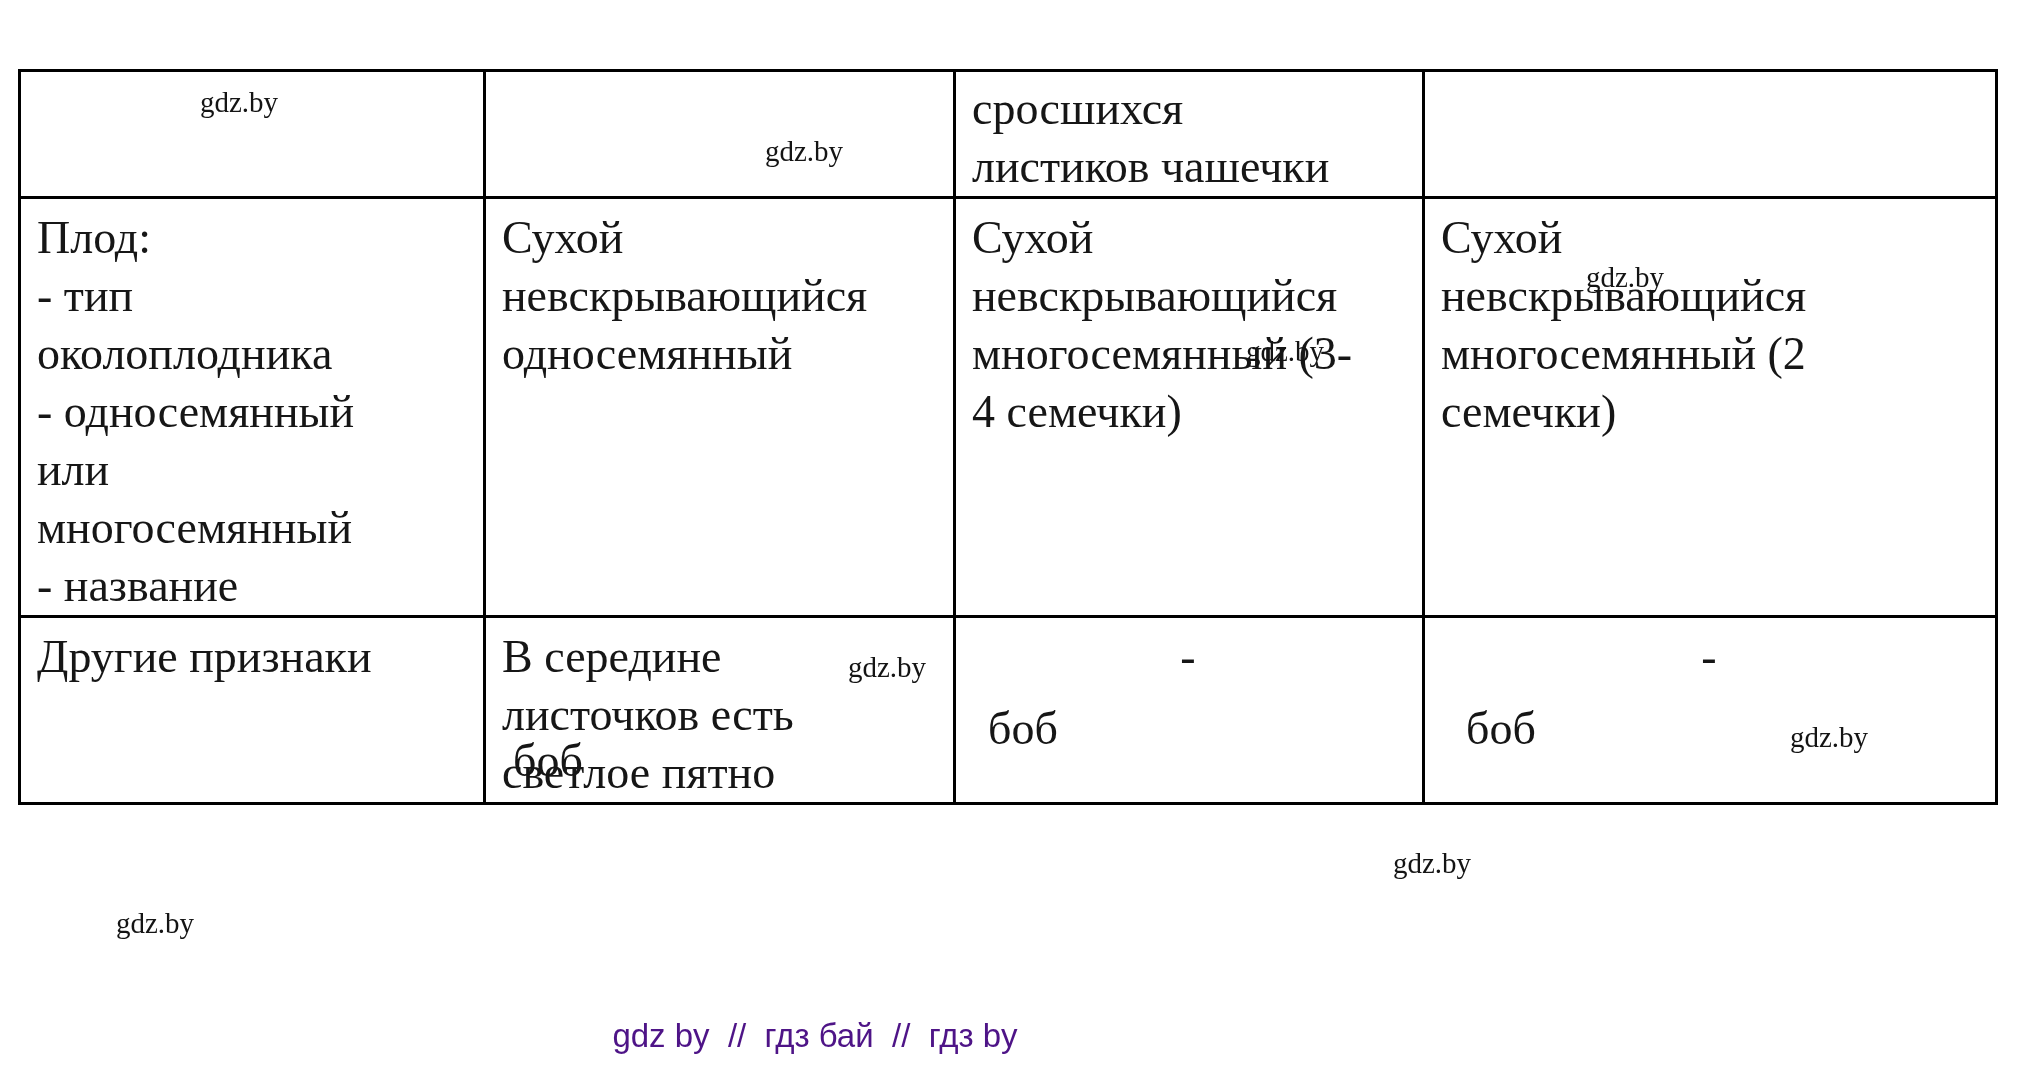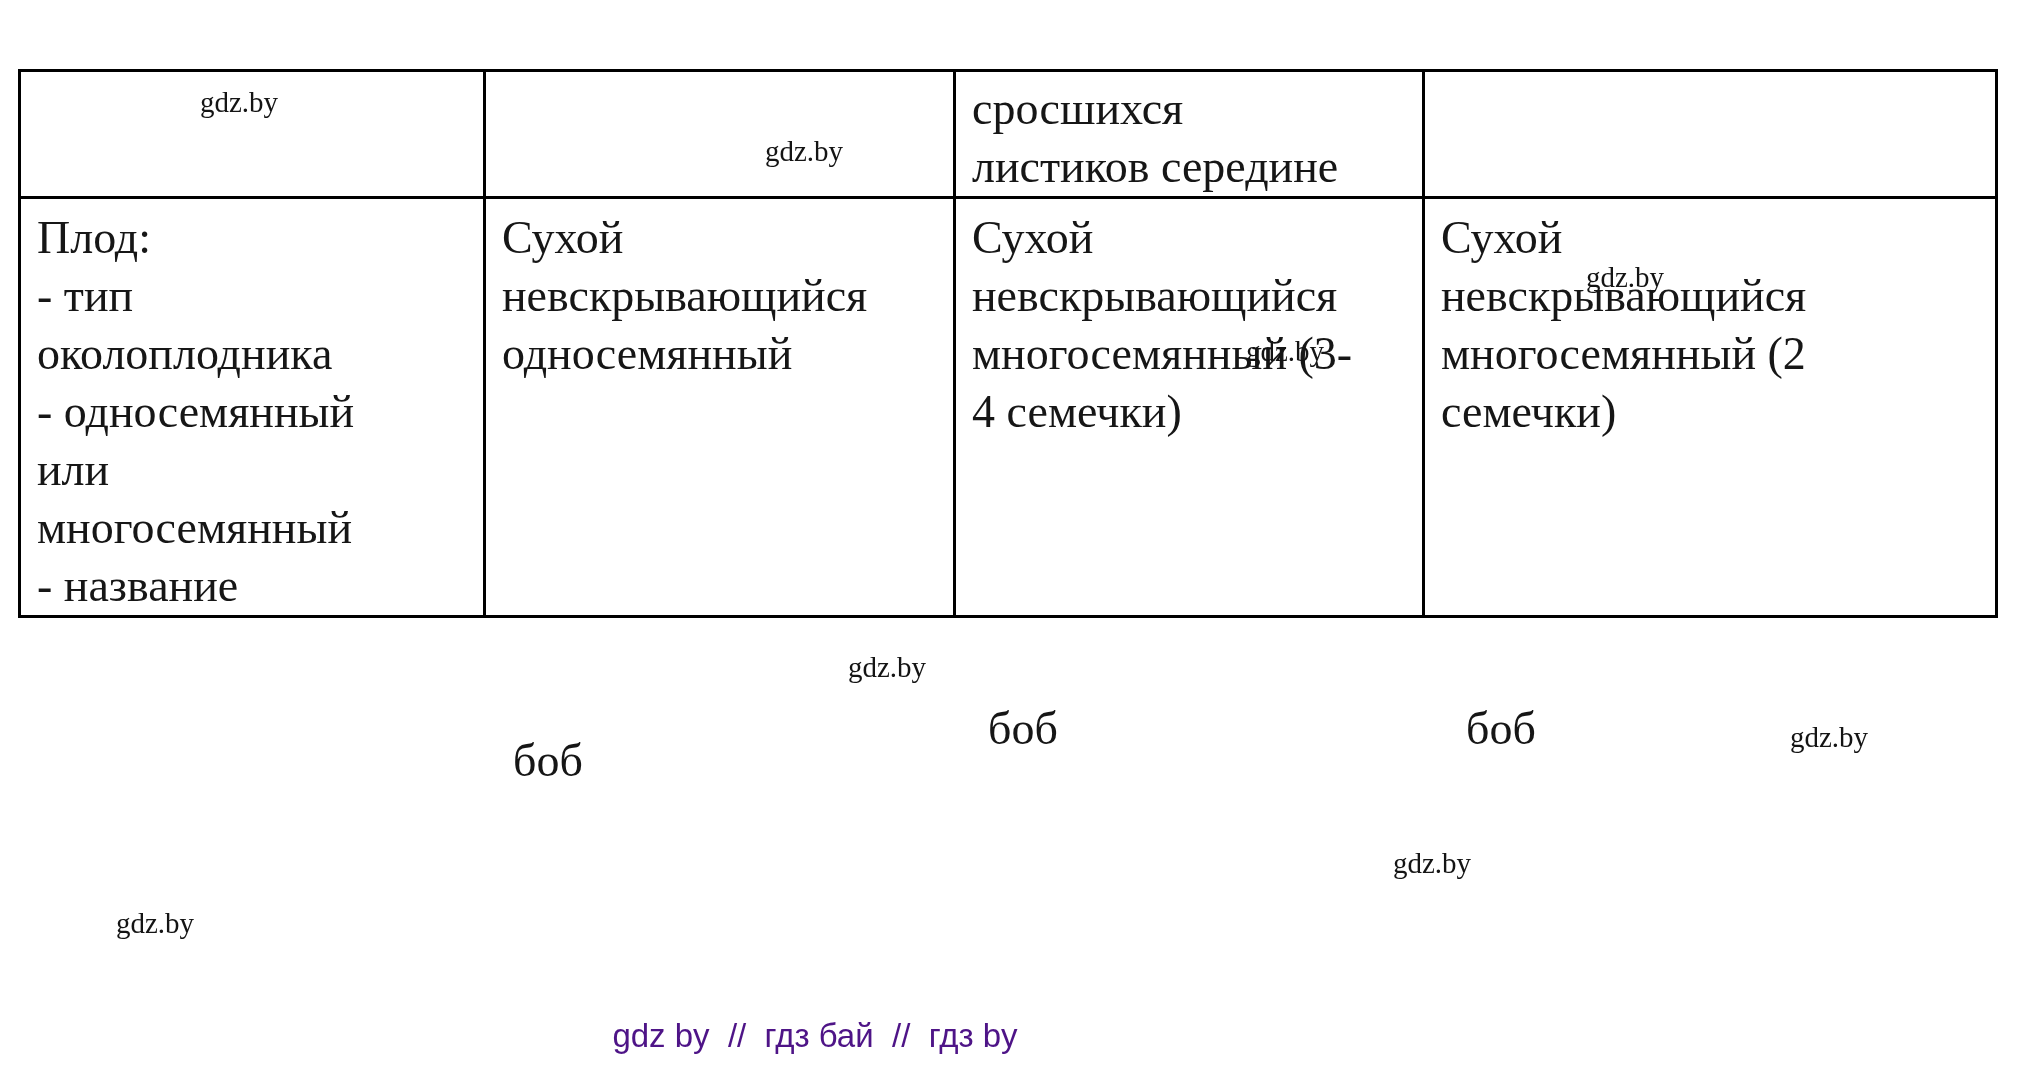--- a/index.html
+++ b/index.html
@@ -89,21 +89,21 @@
       <col style="width:465px">
       <col style="width:470px">
       <col style="width:469px">
       <col style="width:573px">
     </colgroup>
     <tbody>
       <tr class="r1">
         <td></td>
         <td></td>
         <td>сросшихся
-листиков середине</td>
+листиков чашечки</td>
         <td></td>
       </tr>
       <tr class="r3">
         <td>Плод:
  - тип
 околоплодника
 - односемянный
 или
 многосемянный
 - название</td>
@@ -112,20 +112,28 @@
 односемянный</td>
         <td>Сухой
 невскрывающийся
 многосемянный (3-
 4 семечки)</td>
         <td>Сухой
 невскрывающийся
 многосемянный (2
 семечки)</td>
       </tr>
+      <tr class="r4">
+        <td>Другие признаки</td>
+        <td>В середине
+листочков есть
+светлое пятно</td>
+        <td class="dash">-</td>
+        <td class="dash">-</td>
+      </tr>
     </tbody>
   </table>
 
   <span class="bob b1">боб</span>
   <span class="bob b2">боб</span>
   <span class="bob b3">боб</span>
 
   <span class="wm w1">gdz.by</span>
   <span class="wm w2">gdz.by</span>
   <span class="wm w3">gdz.by</span>

